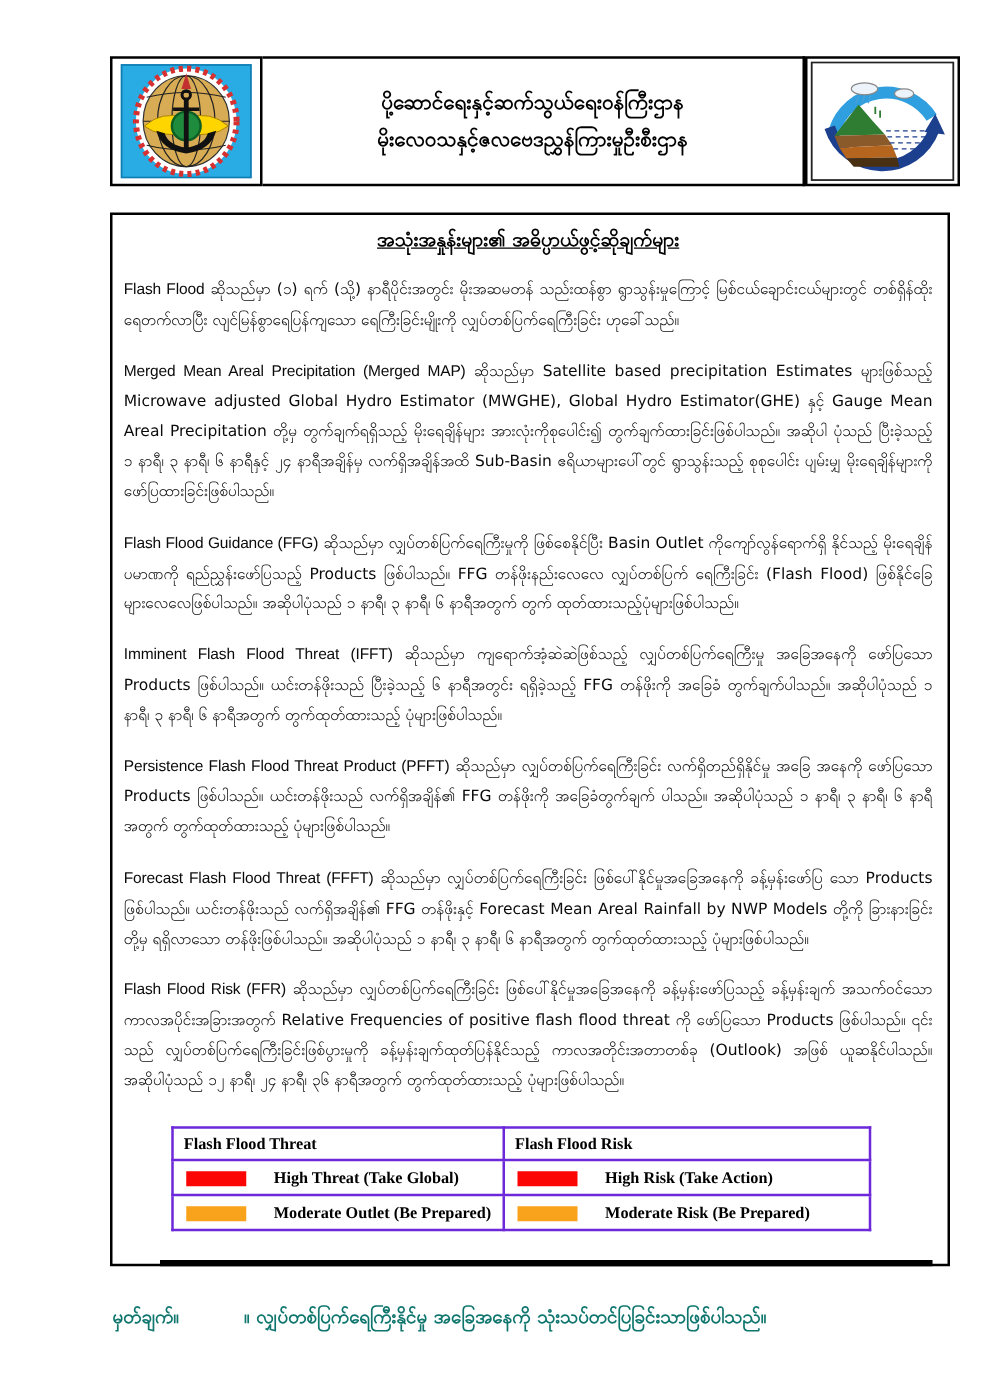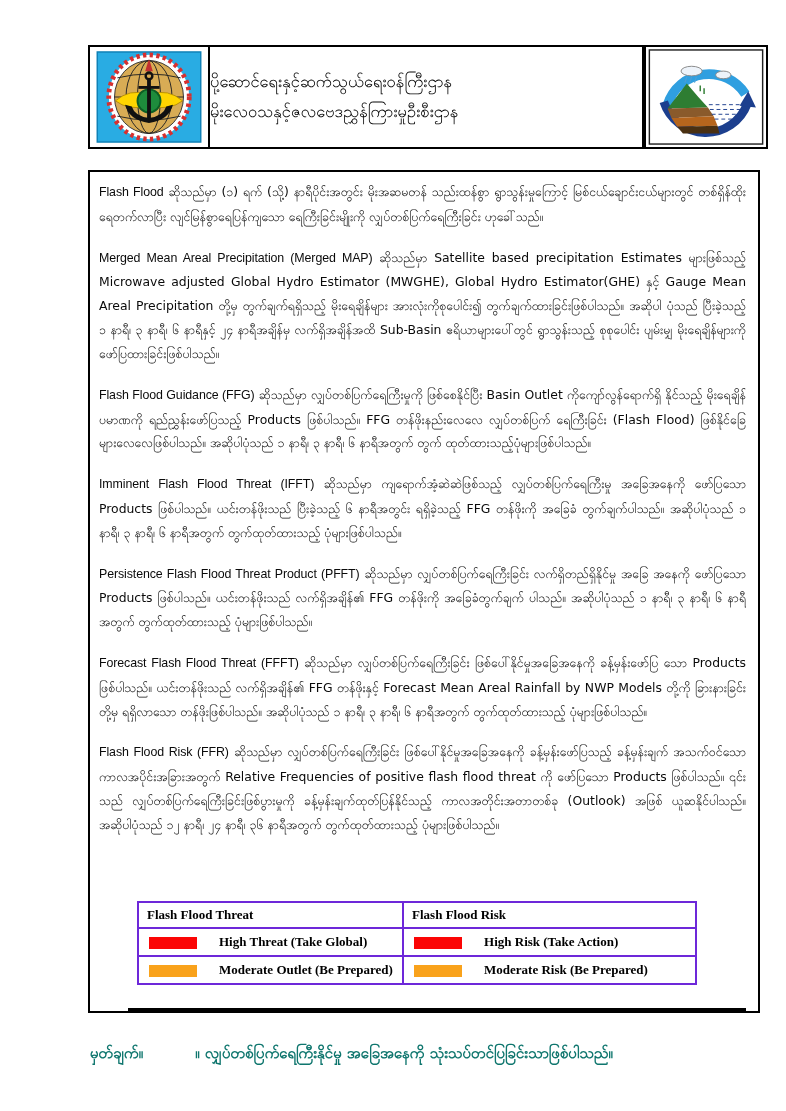--- a/index.html
+++ b/index.html
@@ -7,21 +7,21 @@
         font-family:"DejaVu Sans",sans-serif;color:#111;}
 
   
   .letterhead{position:absolute;left:88px;top:45px;width:680px;height:104px;display:flex;}
   .logo-cell{box-sizing:border-box;border:2px solid #000;background:#fff;
              display:flex;align-items:center;justify-content:center;}
   .logo-cell.left{width:122px;padding:4px;}
   .logo-cell.right{width:124px;padding:2px;}
   .head-center{flex:1;box-sizing:border-box;border-top:2px solid #000;border-bottom:2px solid #000;
                border-right:2px solid #000;display:flex;flex-direction:column;justify-content:center;
-               text-align:left;font-weight:normal;font-size:16.5px;line-height:1.8;color:#000;}
+               text-align:center;font-weight:bold;font-size:16.5px;line-height:1.8;color:#000;}
   .logo-cell svg{width:100%;height:100%;}
 
   
   .content-box{position:absolute;left:88px;top:170px;width:672px;height:843px;
                box-sizing:border-box;border:2px solid #000;padding:8px 12px 0 9px;background:#fff;}
   .doc-title{text-align:center;font-weight:bold;text-decoration:underline;
              font-size:15.5px;margin:2px 0 14px 0;color:#000;}
   .text-flow{height:712px;overflow:hidden;}
   .para{font-size:12.4px;line-height:1.92;text-align:justify;margin:0 0 17px 0;color:#0a0a0a;}
   .para .lead{font-weight:normal;font-family:"Liberation Sans",sans-serif;letter-spacing:-0.1px;}
@@ -103,20 +103,21 @@
           <line x1="63" y1="58" x2="99" y2="58"></line>
           <line x1="64" y1="63" x2="99" y2="63"></line>
           <line x1="66" y1="68" x2="98" y2="68"></line>
           <line x1="69" y1="73" x2="96" y2="73"></line>
         </g>
       </svg>
     </div>
   </div>
 
   <div class="content-box">
+    <div class="doc-title">အသုံးအနှုန်းများ၏ အဓိပ္ပာယ်ဖွင့်ဆိုချက်များ</div>
 
     <div class="text-flow">
       <p class="para"><span class="lead">Flash Flood</span><span> ဆိုသည်မှာ (၁) ရက် (သို့) နာရီပိုင်းအတွင်း မိုးအဆမတန် သည်းထန်စွာ ရွာသွန်းမှုကြောင့် မြစ်ငယ်ချောင်းငယ်များတွင် တစ်ရှိန်ထိုးရေတက်လာပြီး လျင်မြန်စွာရေပြန်ကျသော ရေကြီးခြင်းမျိုးကို လျှပ်တစ်ပြက်ရေကြီးခြင်း ဟုခေါ်သည်။</span></p>
       <p class="para"><span class="lead">Merged Mean Areal Precipitation (Merged MAP)</span><span> ဆိုသည်မှာ Satellite based precipitation Estimates များဖြစ်သည့် Microwave adjusted Global Hydro Estimator (MWGHE), Global Hydro Estimator(GHE) နှင့် Gauge Mean Areal Precipitation တို့မှ တွက်ချက်ရရှိသည့် မိုးရေချိန်များ အားလုံးကိုစုပေါင်း၍ တွက်ချက်ထားခြင်းဖြစ်ပါသည်။ အဆိုပါ ပုံသည် ပြီးခဲ့သည့် ၁ နာရီ၊ ၃ နာရီ၊ ၆ နာရီနှင့် ၂၄ နာရီအချိန်မှ လက်ရှိအချိန်အထိ Sub-Basin ဧရိယာများပေါ်တွင် ရွာသွန်းသည့် စုစုပေါင်း ပျမ်းမျှ မိုးရေချိန်များကို ဖော်ပြထားခြင်းဖြစ်ပါသည်။</span></p>
       <p class="para"><span class="lead">Flash Flood Guidance (FFG)</span><span> ဆိုသည်မှာ လျှပ်တစ်ပြက်ရေကြီးမှုကို ဖြစ်စေနိုင်ပြီး Basin Outlet ကိုကျော်လွန်ရောက်ရှိ နိုင်သည့် မိုးရေချိန်ပမာဏကို ရည်ညွှန်းဖော်ပြသည့် Products ဖြစ်ပါသည်။ FFG တန်ဖိုးနည်းလေလေ လျှပ်တစ်ပြက် ရေကြီးခြင်း (Flash Flood) ဖြစ်နိုင်ခြေ များလေလေဖြစ်ပါသည်။ အဆိုပါပုံသည် ၁ နာရီ၊ ၃ နာရီ၊ ၆ နာရီအတွက် တွက် ထုတ်ထားသည့်ပုံများဖြစ်ပါသည်။</span></p>
       <p class="para"><span class="lead">Imminent Flash Flood Threat (IFFT)</span><span> ဆိုသည်မှာ ကျရောက်အံ့ဆဲဆဲဖြစ်သည့် လျှပ်တစ်ပြက်ရေကြီးမှု အခြေအနေကို ဖော်ပြသော Products ဖြစ်ပါသည်။ ယင်းတန်ဖိုးသည် ပြီးခဲ့သည့် ၆ နာရီအတွင်း ရရှိခဲ့သည့် FFG တန်ဖိုးကို အခြေခံ တွက်ချက်ပါသည်။ အဆိုပါပုံသည် ၁ နာရီ၊ ၃ နာရီ၊ ၆ နာရီအတွက် တွက်ထုတ်ထားသည့် ပုံများဖြစ်ပါသည်။</span></p>
       <p class="para"><span class="lead">Persistence Flash Flood Threat Product (PFFT)</span><span> ဆိုသည်မှာ လျှပ်တစ်ပြက်ရေကြီးခြင်း လက်ရှိတည်ရှိနိုင်မှု အခြေ အနေကို ဖော်ပြသော Products ဖြစ်ပါသည်။ ယင်းတန်ဖိုးသည် လက်ရှိအချိန်၏ FFG တန်ဖိုးကို အခြေခံတွက်ချက် ပါသည်။ အဆိုပါပုံသည် ၁ နာရီ၊ ၃ နာရီ၊ ၆ နာရီအတွက် တွက်ထုတ်ထားသည့် ပုံများဖြစ်ပါသည်။</span></p>
       <p class="para"><span class="lead">Forecast Flash Flood Threat (FFFT)</span><span> ဆိုသည်မှာ လျှပ်တစ်ပြက်ရေကြီးခြင်း ဖြစ်ပေါ်နိုင်မှုအခြေအနေကို ခန့်မှန်းဖော်ပြ သော Products ဖြစ်ပါသည်။ ယင်းတန်ဖိုးသည် လက်ရှိအချိန်၏ FFG တန်ဖိုးနှင့် Forecast Mean Areal Rainfall by NWP Models တို့ကို ခြားနားခြင်းတို့မှ ရရှိလာသော တန်ဖိုးဖြစ်ပါသည်။ အဆိုပါပုံသည် ၁ နာရီ၊ ၃ နာရီ၊ ၆ နာရီအတွက် တွက်ထုတ်ထားသည့် ပုံများဖြစ်ပါသည်။</span></p>
       <p class="para"><span class="lead">Flash Flood Risk (FFR)</span><span> ဆိုသည်မှာ လျှပ်တစ်ပြက်ရေကြီးခြင်း ဖြစ်ပေါ်နိုင်မှုအခြေအနေကို ခန့်မှန်းဖော်ပြသည့် ခန့်မှန်းချက် အသက်ဝင်သော ကာလအပိုင်းအခြားအတွက် Relative Frequencies of positive flash flood threat ကို ဖော်ပြသော Products ဖြစ်ပါသည်။ ၎င်းသည် လျှပ်တစ်ပြက်ရေကြီးခြင်းဖြစ်ပွားမှုကို ခန့်မှန်းချက်ထုတ်ပြန်နိုင်သည့် ကာလအတိုင်းအတာတစ်ခု (Outlook) အဖြစ် ယူဆနိုင်ပါသည်။ အဆိုပါပုံသည် ၁၂ နာရီ၊ ၂၄ နာရီ၊ ၃၆ နာရီအတွက် တွက်ထုတ်ထားသည့် ပုံများဖြစ်ပါသည်။</span></p>
     </div>

